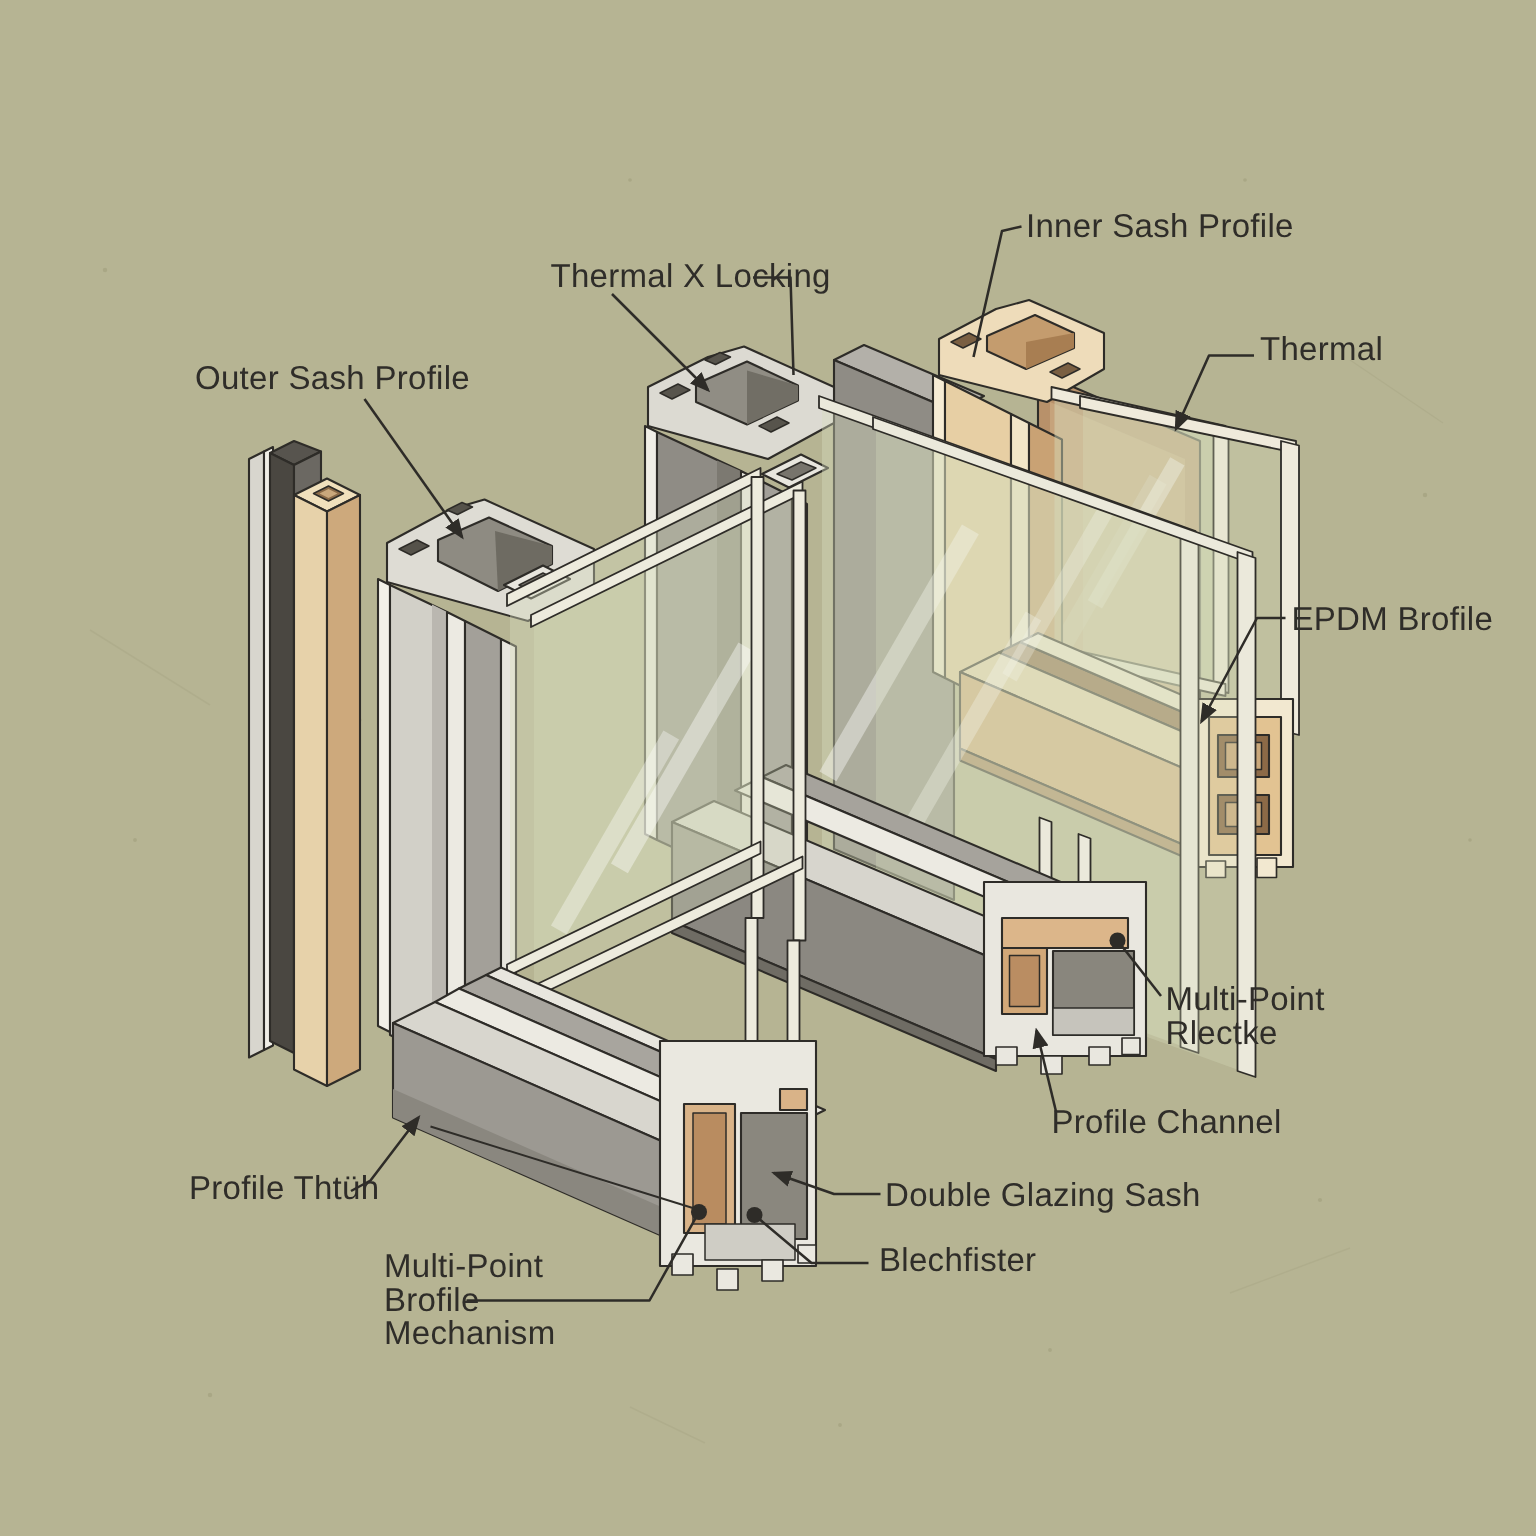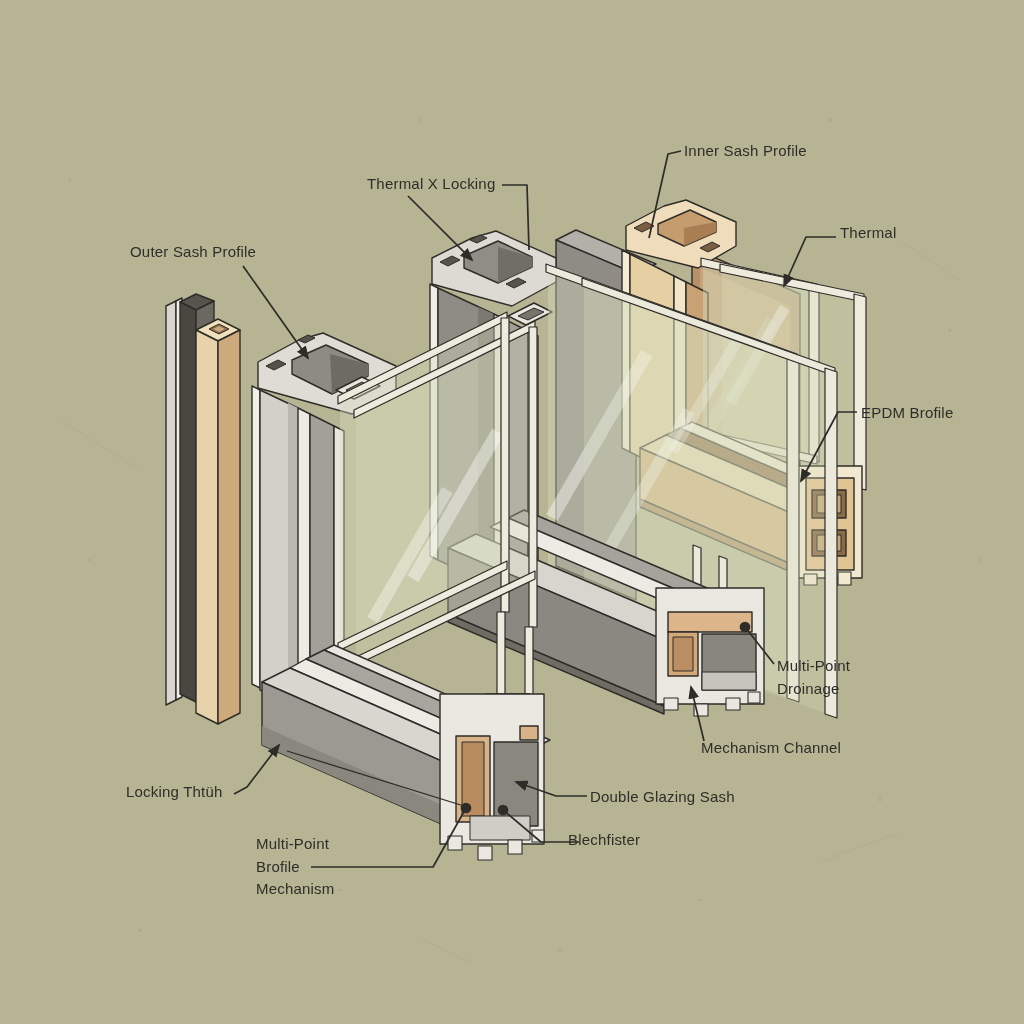--- a/index.html
+++ b/index.html
@@ -4,21 +4,21 @@
 <style>
   html,body{margin:0;padding:0;background:#888;}
   #stage{
     position:relative;width:1024px;height:1024px;overflow:hidden;
     background:var(--bg,#b6b493);
     font-family:"Liberation Sans", sans-serif;
   }
   #stage svg{position:absolute;left:0;top:0;}
   .lbl{
     position:absolute;color:var(--label,#2f2d29);
-    font-size:15px;line-height:22.5px;letter-spacing:.2px;
+    font-size:22px;line-height:22.5px;letter-spacing:.2px;
     white-space:nowrap;
   }
   .lbl span{display:block;}
 </style>
 </head>
 <body>
 
 <div id="stage" style="--bg: #b6b493; --label: #2f2d29;">
 <svg width="1024" height="1024" viewBox="0 0 1024 1024">
   <defs>
@@ -235,24 +235,24 @@
   </g>
 </svg>
 
   <div class="lbl" style="left:130px;top:241px">Outer Sash Profile</div>
   <div class="lbl" style="left:367px;top:173px">Thermal X Locking</div>
   <div class="lbl" style="left:684px;top:140px">Inner Sash Profile</div>
   <div class="lbl" style="left:840px;top:222px">Thermal</div>
   <div class="lbl" style="left:861px;top:402px">EPDM Brofile</div>
   <div class="lbl" style="left:777px;top:655px">
     <span>Multi-Point</span>
-    <span>Droinage</span>
+    <span>Rlectke</span>
   </div>
-  <div class="lbl" style="left:701px;top:737px">Mechanism Channel</div>
-  <div class="lbl" style="left:126px;top:781px">Locking Thtüh</div>
+  <div class="lbl" style="left:701px;top:737px">Profile Channel</div>
+  <div class="lbl" style="left:126px;top:781px">Profile Thtüh</div>
   <div class="lbl" style="left:256px;top:833px">
     <span>Multi-Point</span>
     <span>Brofile</span>
     <span>Mechanism</span>
   </div>
   <div class="lbl" style="left:590px;top:786px">Double Glazing Sash</div>
-  <div class="lbl" style="left:568px;top:829px">Blechfister</div>
+  <div class="lbl" style="left:586px;top:829px">Blechfister</div>
 </div>
 
 </body></html>

